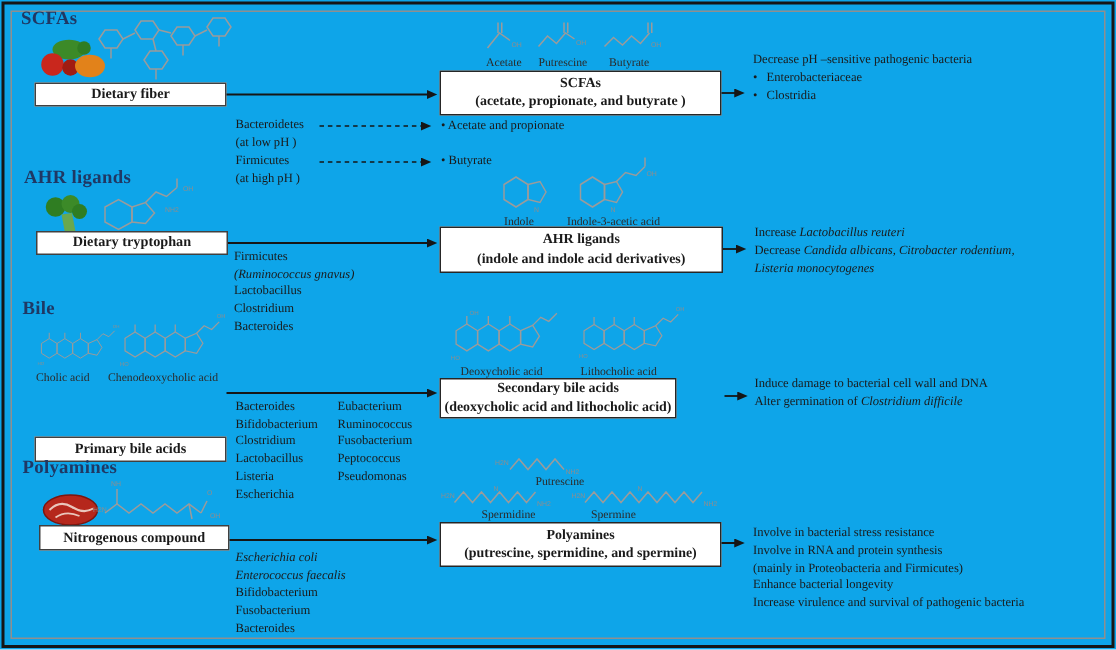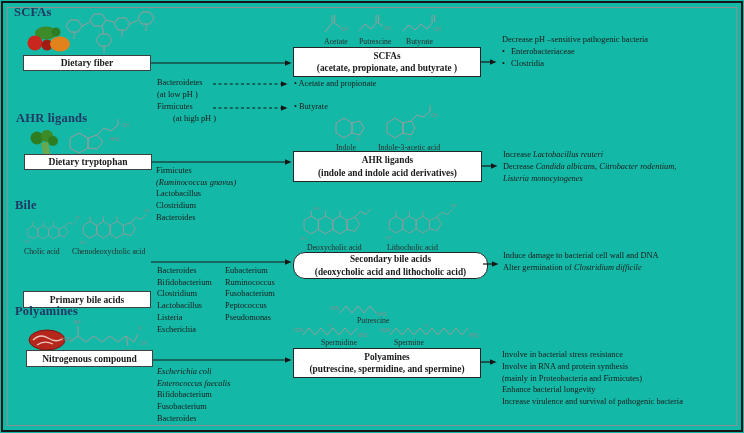--- a/index.html
+++ b/index.html
@@ -1,18 +1,18 @@
 <!DOCTYPE html>
 <html><head>
 <meta charset="utf-8">
 <style>
   * { margin:0; padding:0; box-sizing:border-box; }
   html,body { background:#ffffff; }
   body { width:744px; height:433px; font-family:"Liberation Serif", serif; }
-  .canvas { position:relative; width:744px; height:433px; background:#14b8a6; color:#1a1a1a; overflow:hidden; }
+  .canvas { position:relative; width:744px; height:433px; background:#0ea5e9; color:#1a1a1a; overflow:hidden; }
   .outer-frame { position:absolute; inset:1px; border:2.5px solid #161616; pointer-events:none; }
   .inner-frame { position:absolute; inset:7px; border:1px solid #8f8f8f; pointer-events:none; }
   .heading { position:absolute; font-weight:700; font-size:12.5px; color:#1f3864; letter-spacing:.2px; white-space:nowrap; }
   .src-box { position:absolute; background:#fff; border:1.4px solid #404040; display:flex; align-items:center; justify-content:center; font-weight:700; font-size:9.5px; white-space:nowrap; }
   .main-box { position:absolute; background:#fff; border:1.6px solid #262626; display:flex; flex-direction:column; align-items:center; justify-content:center; font-weight:700; font-size:9.3px; line-height:1.3; text-align:center; white-space:nowrap; }
   .lbl { position:absolute; font-size:7.8px; color:#2b2b2b; white-space:nowrap; }
   .txt { position:absolute; font-size:8.4px; line-height:11.8px; white-space:nowrap; }
   .effects { position:absolute; font-size:8.4px; line-height:11.8px; white-space:nowrap; }
   .med-list { position:absolute; font-size:8.4px; line-height:11.7px; white-space:nowrap; }
   .it { font-style:italic; }
@@ -97,21 +97,21 @@
   <div class="main-box" style="left:293px;top:47px;width:188px;height:30px;">
     <span>SCFAs</span>
     <span>(acetate, propionate, and butyrate )</span>
   </div>
 
   <div class="txt" style="left:157px;top:77px;">Bacteroidetes</div>
   <div class="txt" style="left:157px;top:89px;">(at low pH )</div>
   <div class="txt" style="left:294px;top:78px;">• Acetate and propionate</div>
 
   <div class="txt" style="left:157px;top:101px;">Firmicutes</div>
-  <div class="txt" style="left:173px;top:113px;">(at high pH )</div>
+  <div class="txt" style="left:157px;top:113px;">(at high pH )</div>
   <div class="txt" style="left:294px;top:101px;">• Butyrate</div>
 
   <div class="effects" style="left:502px;top:34px;">
     <div>Decrease pH –sensitive pathogenic bacteria</div>
     <div><span class="b">•</span><span>Enterobacteriaceae</span></div>
     <div><span class="b">•</span><span>Clostridia</span></div>
   </div>
 
   <div class="heading" style="left:16px;top:111px;">AHR ligands</div>
 
@@ -256,21 +256,21 @@
       <line x1="12" y1="19" x2="12" y2="13"></line>
         <line x1="28" y1="19" x2="28" y2="13"></line>
         <line x1="44" y1="19" x2="44" y2="13"></line>
       <text x="77" y="8">OH</text>
         <text x="0" y="46">HO</text>
     </svg>
   </div>
   <div class="lbl" style="left:307px;top:243px;">Deoxycholic acid</div>
   <div class="lbl" style="left:387px;top:243px;">Lithocholic acid</div>
 
-  <div class="main-box" style="left:293px;top:252px;width:195px;height:27px;border-radius:12px;">
+  <div class="main-box" style="left:293px;top:252px;width:158px;height:27px;">
     <span>Secondary bile acids</span>
     <span>(deoxycholic acid and lithocholic acid)</span>
   </div>
 
   <div class="effects" style="left:503px;top:250px;">
     <div>Induce damage to bacterial cell wall and DNA</div>
     <div><span>Alter germination of </span><span class="it">Clostridium difficile</span></div>
   </div>
 
   <div class="heading" style="left:15px;top:304px;">Polyamines</div>

